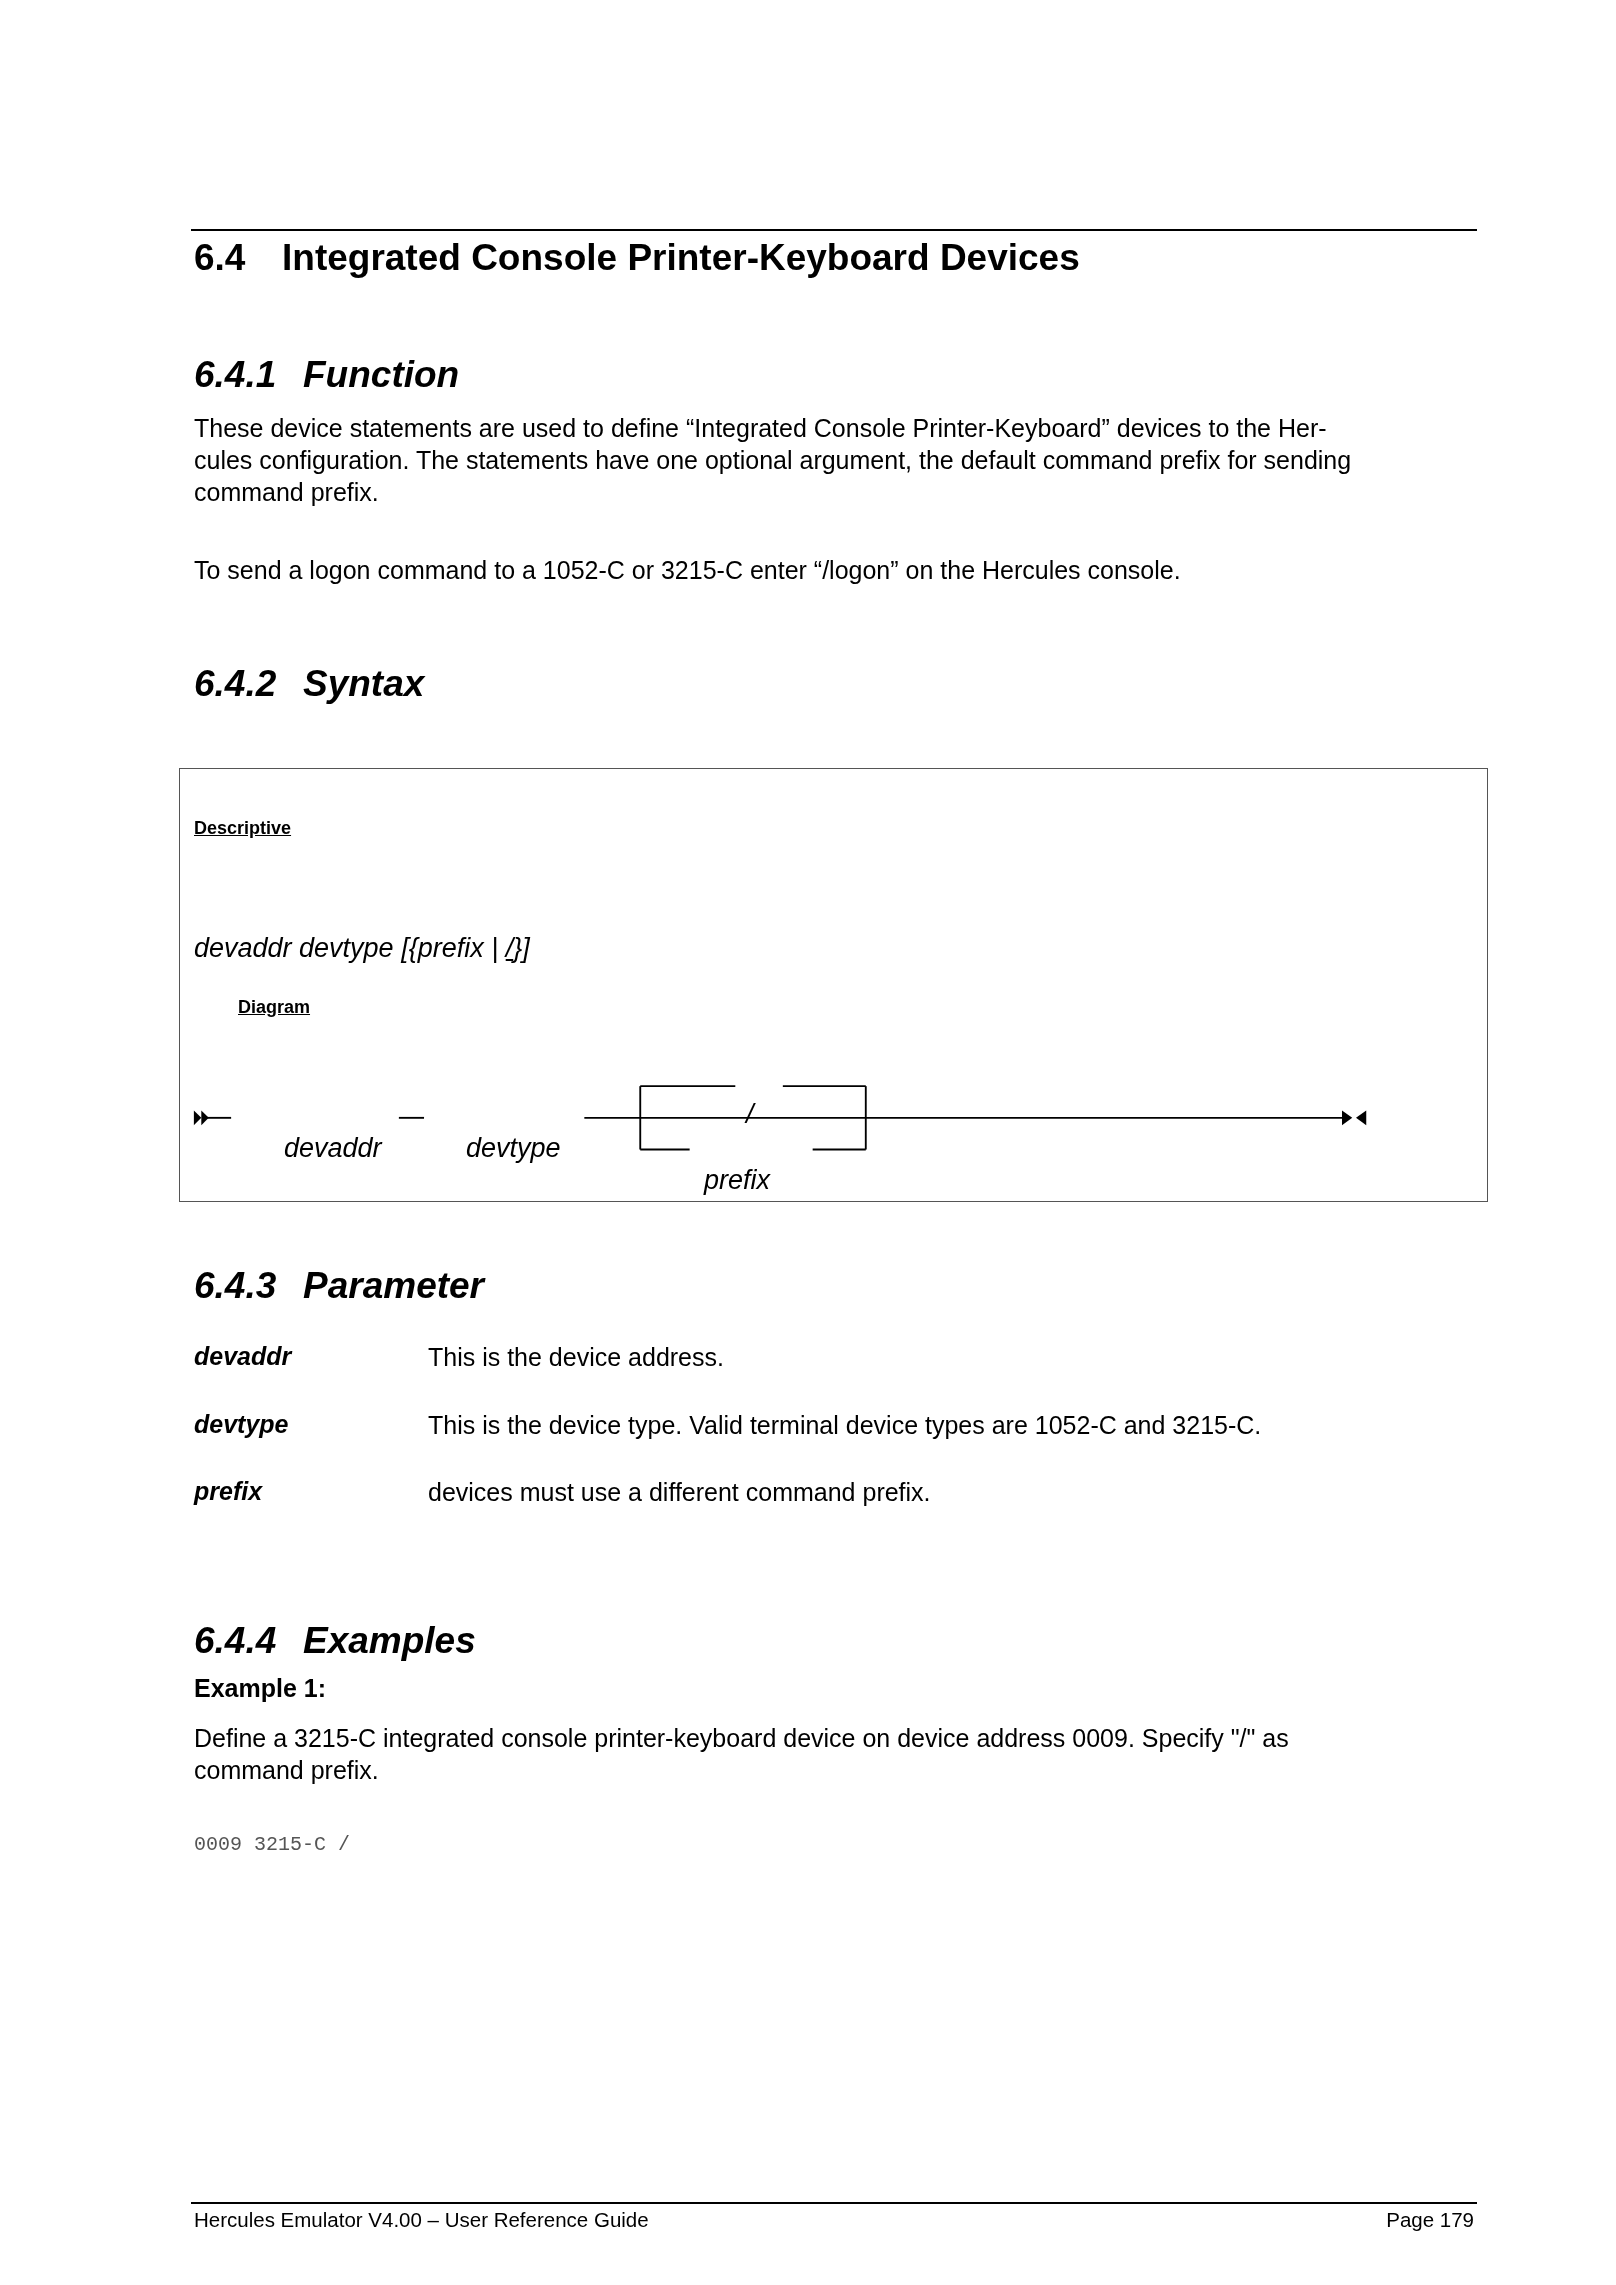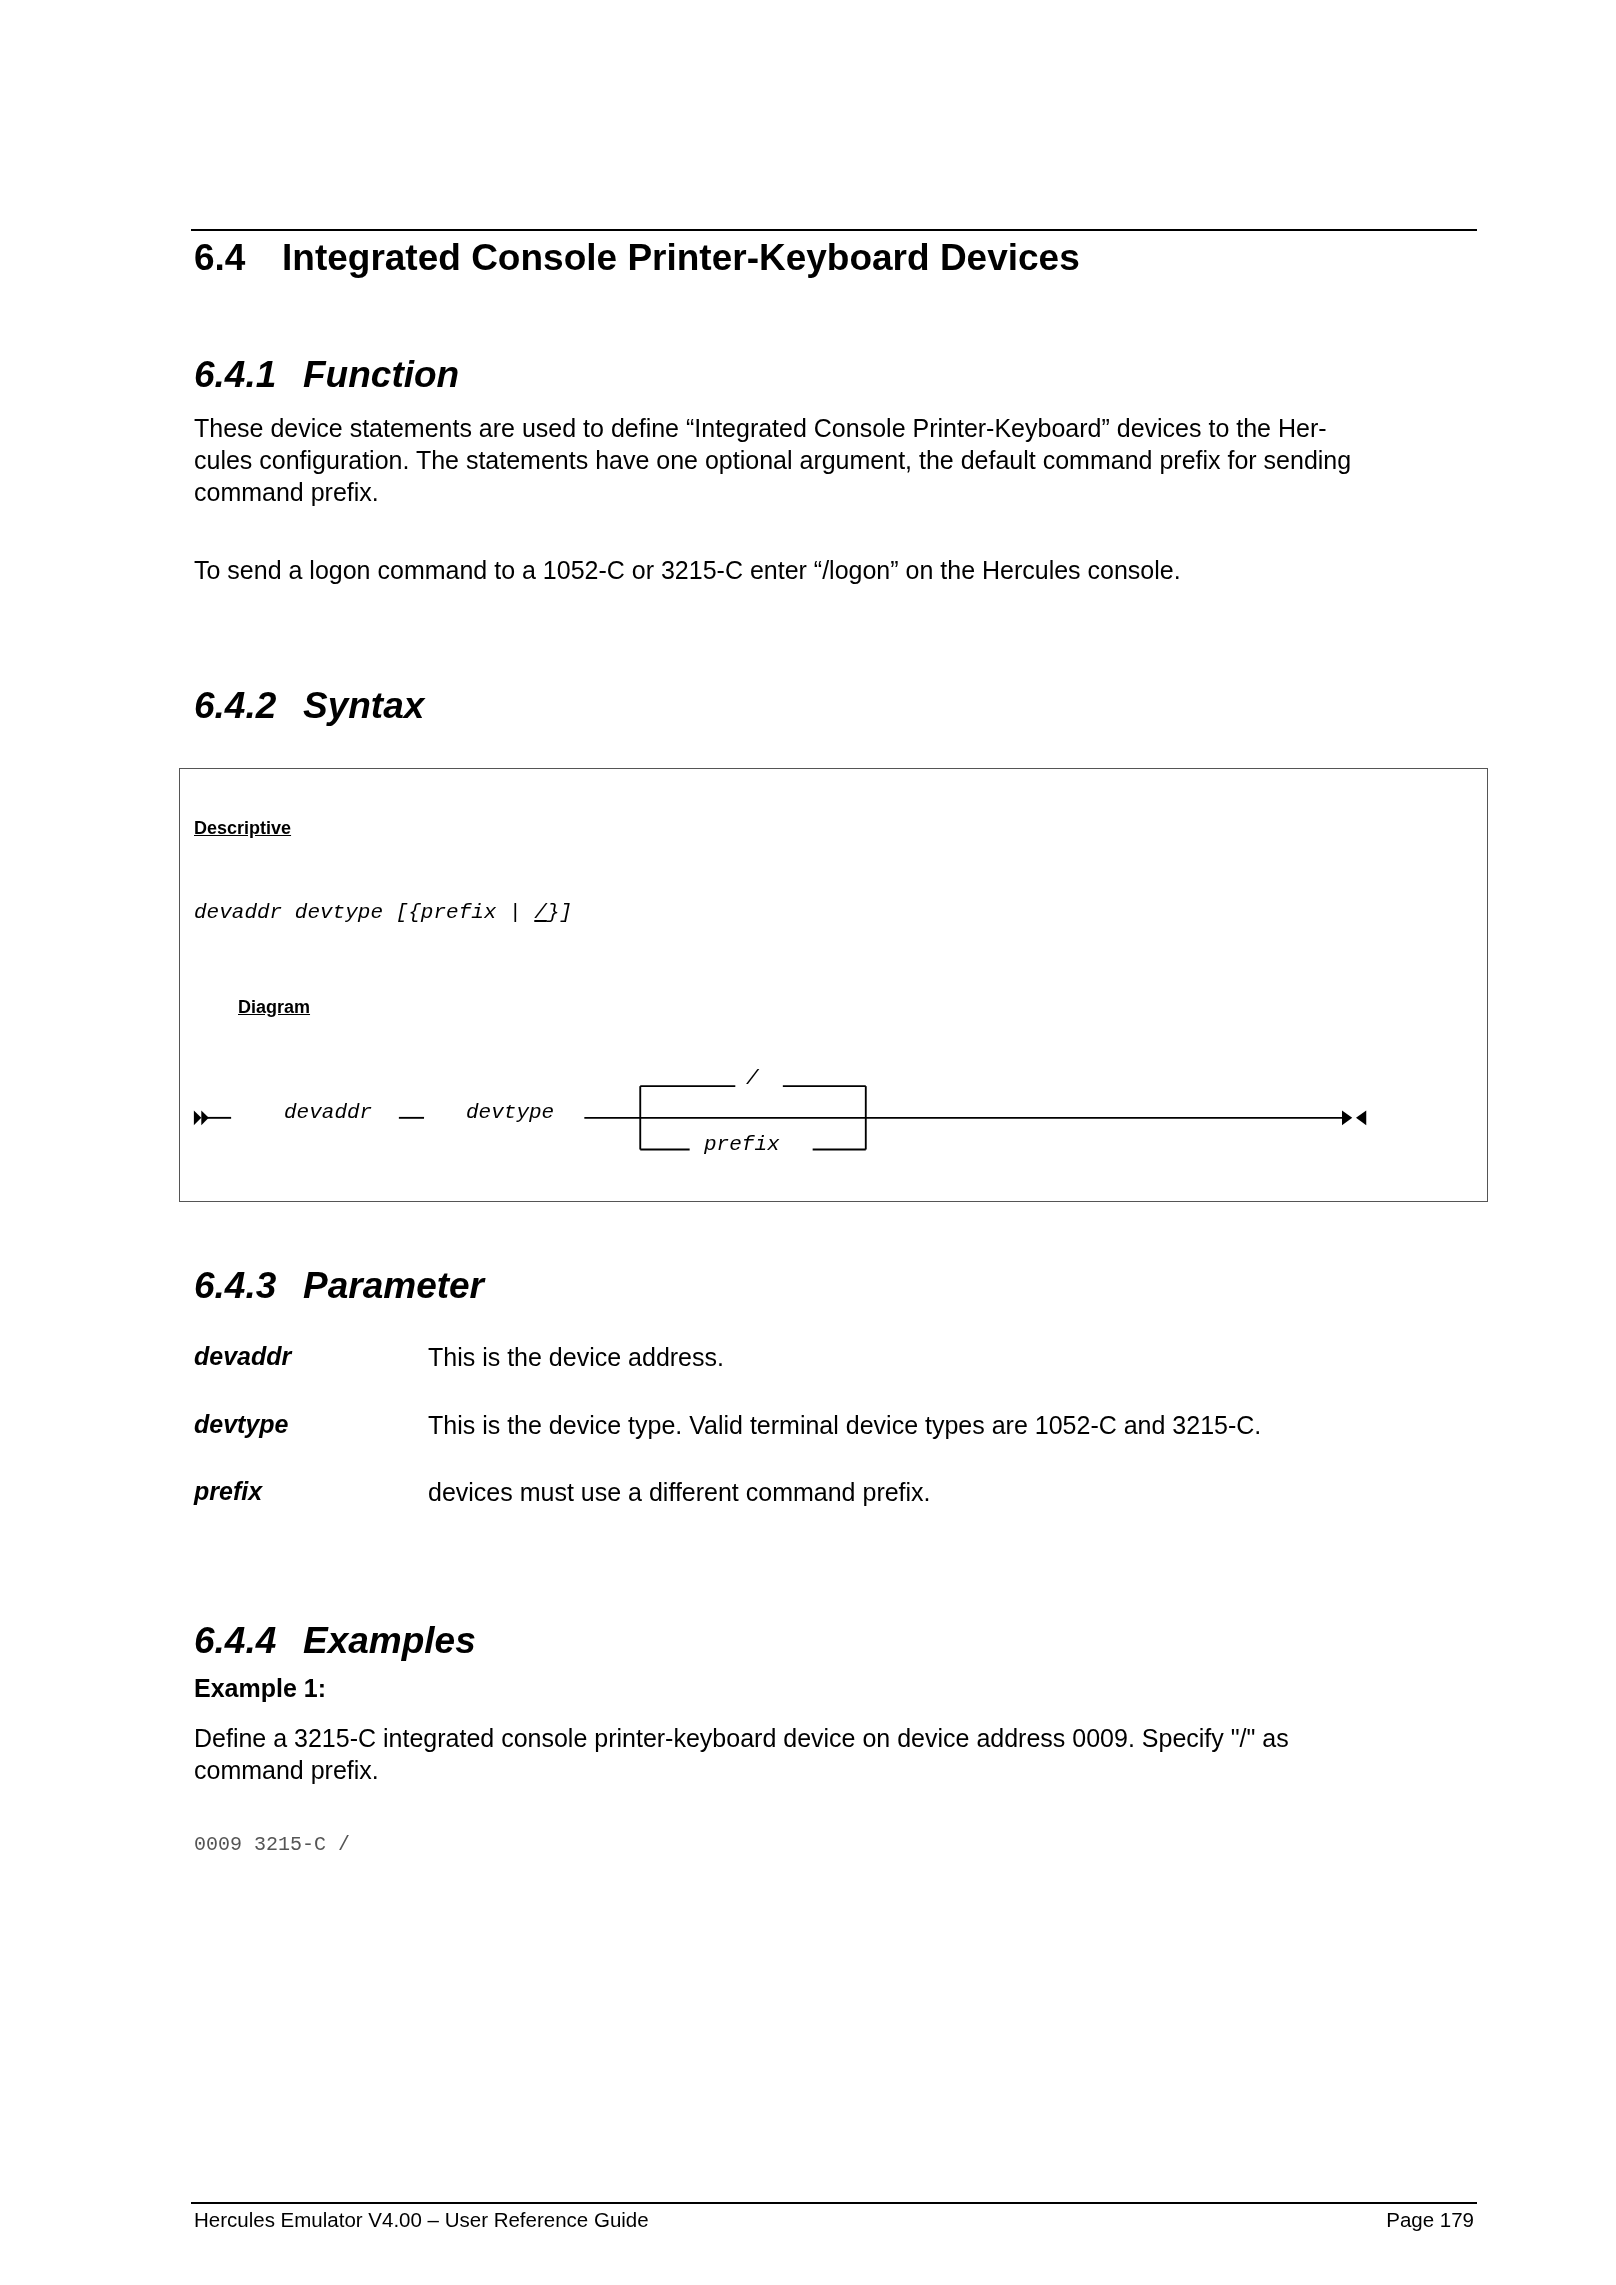--- a/index.html
+++ b/index.html
@@ -8,21 +8,21 @@
   .abs { position: absolute; }
   .rule { position: absolute; background: #000; }
   .h1 { font-family: "Liberation Sans", sans-serif; font-weight: bold; font-size: 37px; line-height: 41px; white-space: nowrap; }
   .h1 .num { display: inline-block; width: 88px; }
   .h2 { font-family: "Liberation Sans", sans-serif; font-weight: bold; font-style: italic; font-size: 37px; line-height: 41px; white-space: nowrap; }
   .h2 .num { display: inline-block; width: 109px; }
   .body { font-size: 25px; line-height: 32px; }
   .p { position: absolute; left: 194px; width: 1286px; }
   .syntax-box { position: absolute; left: 179px; top: 768px; width: 1309px; height: 434px; border: 1.9px solid #555; box-sizing: border-box; }
   .label-u { font-weight: bold; text-decoration: underline; font-size: 18px; }
-  .mono-it { font-family: Liberation Mono, monospace; font-style: italic; font-size: 21px; }
+  .mono-it { font-family: Liberation Sans, sans-serif; font-style: italic; font-size: 27px; margin-top: 32px; }
   .pname { position: absolute; left: 194px; font-weight: bold; font-style: italic; font-size: 25px; }
   .pdesc { position: absolute; left: 428px; width: 1044px; font-size: 25px; line-height: 32px; }
   .code { font-family: "Liberation Mono", monospace; color: #555; font-size: 20px; }
   .footer { font-size: 20.5px; }
 </style>
 </head>
 <body>
 
 <div class="rule" style="left:191px; top:229px; width:1286px; height:1.9px;"></div>
 
@@ -33,21 +33,21 @@
 <div class="abs h2" style="left:194px; top:354px;">
   <span class="num">6.4.1</span><span>Function</span>
 </div>
 <div class="p body" style="top:412px;">
   <div>These device statements are used to define “Integrated Console Printer-Keyboard” devices to the Her-</div>
   <div>cules configuration. The statements have one optional argument, the default command prefix for sending</div>
   <div>command prefix.</div>
 </div>
 <div class="p body" style="top:554px;">To send a logon command to a 1052-C or 3215-C enter “/logon” on the Hercules console.</div>
 
-<div class="abs h2" style="left:194px; top:663px;margin-top:22px;">
+<div class="abs h2" style="left:194px; top:663px;">
   <span class="num">6.4.2</span><span>Syntax</span>
 </div>
 
 <div class="syntax-box"></div>
 
 <div class="abs label-u" style="left:194px; top:818px;">Descriptive</div>
 
 <div class="abs mono-it" style="left:194px; top:901px;">
   <span style="white-space:pre;">devaddr devtype [{prefix | </span><span style="text-decoration:underline;">/</span><span>}]</span>
 </div>

